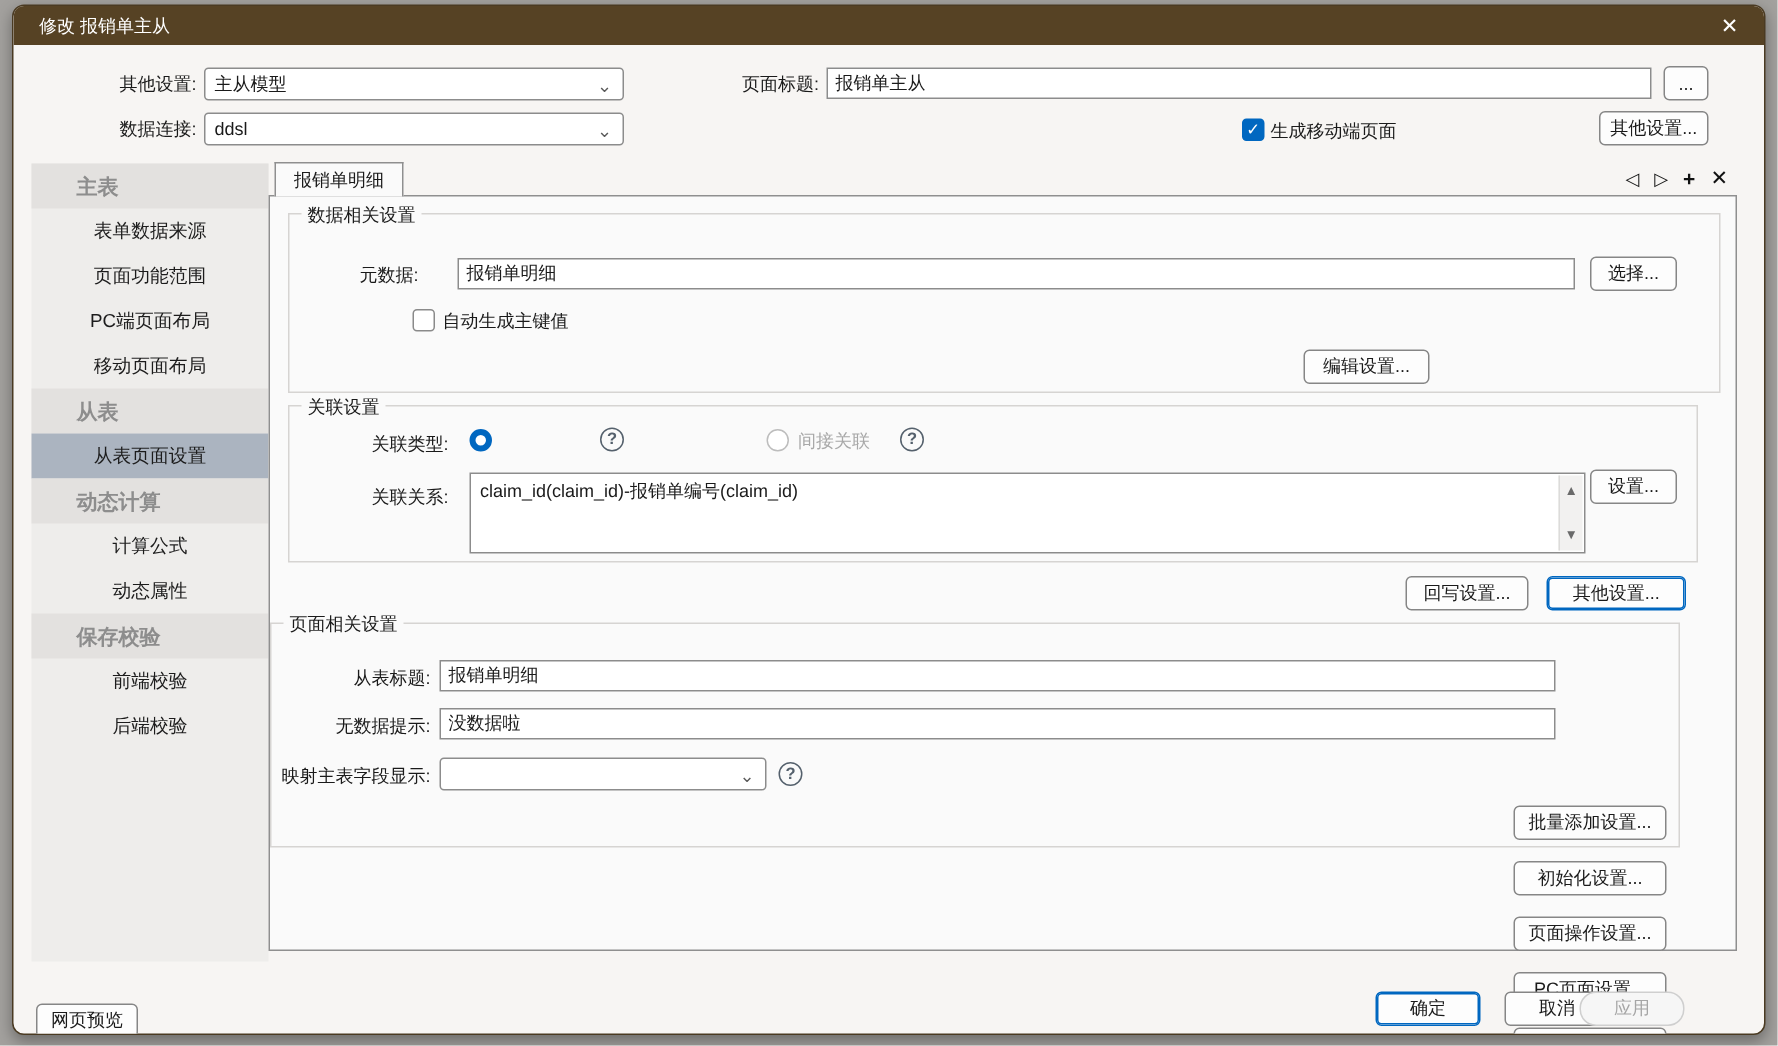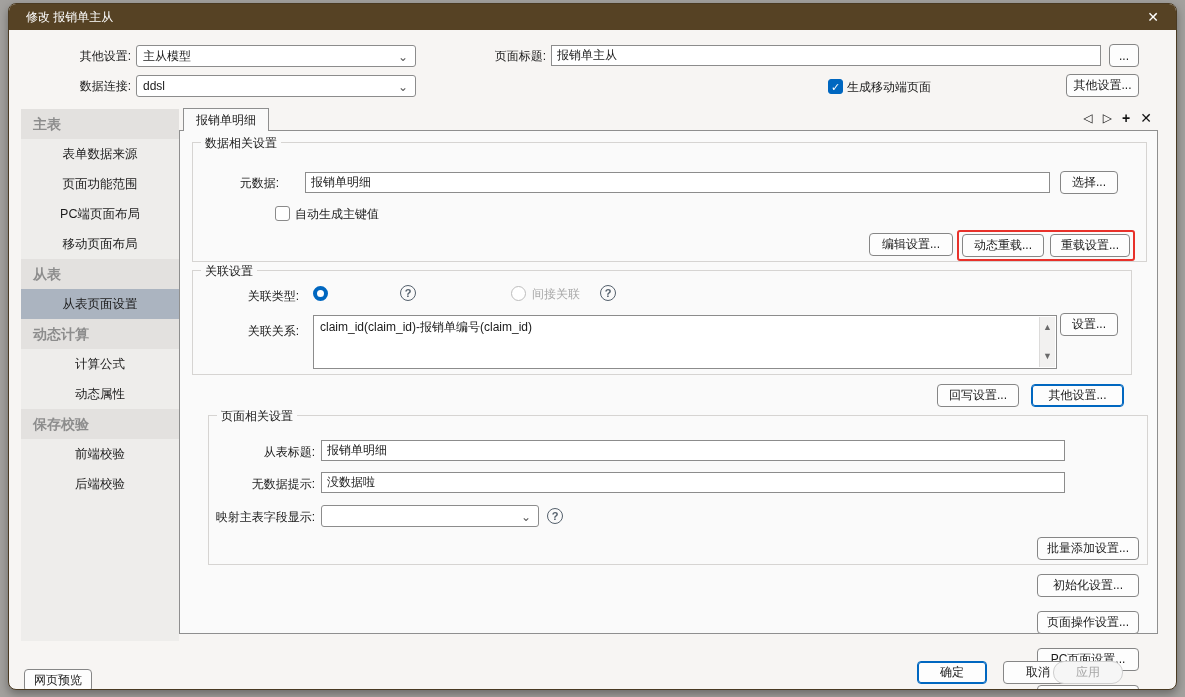--- a/index.html
+++ b/index.html
@@ -28,21 +28,21 @@
   .btn.inline { position:static; }
   .btn.primary { border:1px solid #0067c0; box-shadow:inset 0 0 0 1px #0067c0; }
   .btn.disabled { color:#a6a6a6; border-color:#cfcfcf; background:#f6f6f6; }
 
   .cbx { position:absolute; width:15px; height:15px; border:1px solid #8a8a8a; border-radius:3px; background:#fff; }
   .cbx.checked { background:#0067c0; border-color:#0067c0; color:#fff; font-size:11px; line-height:14px; text-align:center; }
   .cbx-label { position:absolute; height:16px; line-height:16px; white-space:nowrap; }
 
   
   .sidebar { position:absolute; left:12px; top:105px; width:158px; height:532px; background:#eeedeb; }
-  .side-header { height:30px; line-height:30px; background:#e3e1df; color:#8d8d8d; font-weight:bold; font-size:14px; padding-left:12px; }
+  .side-header { height:30px; line-height:30px; background:#e3e1df; color:#8d8d8d; font-weight:bold; font-size:14px; padding-left:30px; }
   .side-item { height:30px; line-height:30px; text-align:center; font-size:12.5px; color:#1c1c1c; cursor:pointer; }
   .side-item.selected { background:#abb4c0; }
 
   
   .tab { position:absolute; left:174px; top:104px; height:23px; padding:0 12px; background:#fafafa;
     border:1px solid #8f8f8f; border-bottom:none; line-height:22px; z-index:2; }
   .tabstrip-icons { position:absolute; top:106px; right:24px; display:flex; gap:10px; align-items:center; z-index:2; }
   .tabstrip-icons span { font-size:12px; color:#111; cursor:pointer; }
   .tabstrip-icons .bold { font-weight:bold; font-size:14px; }
 
@@ -125,24 +125,20 @@
   <div class="page">
 
     <div class="group" style="left:12px;top:11px;width:955px;height:120px;">
       <span class="gtitle">数据相关设置</span>
       <div class="lbl" style="left:18px;top:29px;width:68px;">元数据:</div>
       <div class="tbox" style="left:112px;top:29px;width:745px;">报销单明细</div>
       <div class="btn" style="left:867px;top:28px;width:58px;">选择...</div>
       <div class="cbx" style="left:82px;top:63px;"></div>
       <div class="cbx-label" style="left:102px;top:63px;">自动生成主键值</div>
       <div class="btn" style="left:676px;top:90px;width:84px;">编辑设置...</div>
-      <div class="redbox" style="left:764px;top:87px;">
-        <div class="btn inline" style="width:82px;">动态重载...</div>
-        <div class="btn inline" style="width:80px;">重载设置...</div>
-      </div>
     </div>
 
     <div class="group" style="left:12px;top:139px;width:940px;height:105px;">
       <span class="gtitle">关联设置</span>
       <div class="lbl" style="left:28px;top:14px;width:78px;">关联类型:</div>
       <div class="radio on" style="left:120px;top:15px;"></div>
       <div class="radio-label" style="left:141px;top:15px;font-weight:bold;margin-top:36px;">直接关联</div>
       <div class="help" style="left:207px;top:14px;">?</div>
       <div class="radio off-muted" style="left:318px;top:15px;"></div>
       <div class="radio-label muted" style="left:339px;top:15px;">间接关联</div>
@@ -154,21 +150,21 @@
           <span>▲</span>
           <span>▼</span>
         </div>
       </div>
       <div class="btn" style="left:867px;top:42px;width:58px;">设置...</div>
     </div>
 
     <div class="btn" style="left:757px;top:253px;width:82px;">回写设置...</div>
     <div class="btn primary" style="left:851px;top:253px;width:93px;">其他设置...</div>
 
-    <div class="group" style="left:28px;top:284px;width:940px;height:150px;">
+    <div class="group" style="left:0;top:284px;width:940px;height:150px;">
       <span class="gtitle">页面相关设置</span>
       <div class="lbl" style="left:28px;top:25px;width:78px;">从表标题:</div>
       <div class="tbox" style="left:112px;top:24px;width:744px;">报销单明细</div>
       <div class="lbl" style="left:16px;top:57px;width:90px;">无数据提示:</div>
       <div class="tbox" style="left:112px;top:56px;width:744px;">没数据啦</div>
       <div class="lbl" style="left:0px;top:90px;width:106px;">映射主表字段显示:</div>
       <div class="combo" style="left:112px;top:89px;width:218px;">
         <span></span>
         <span class="chev">⌄</span>
       </div>

